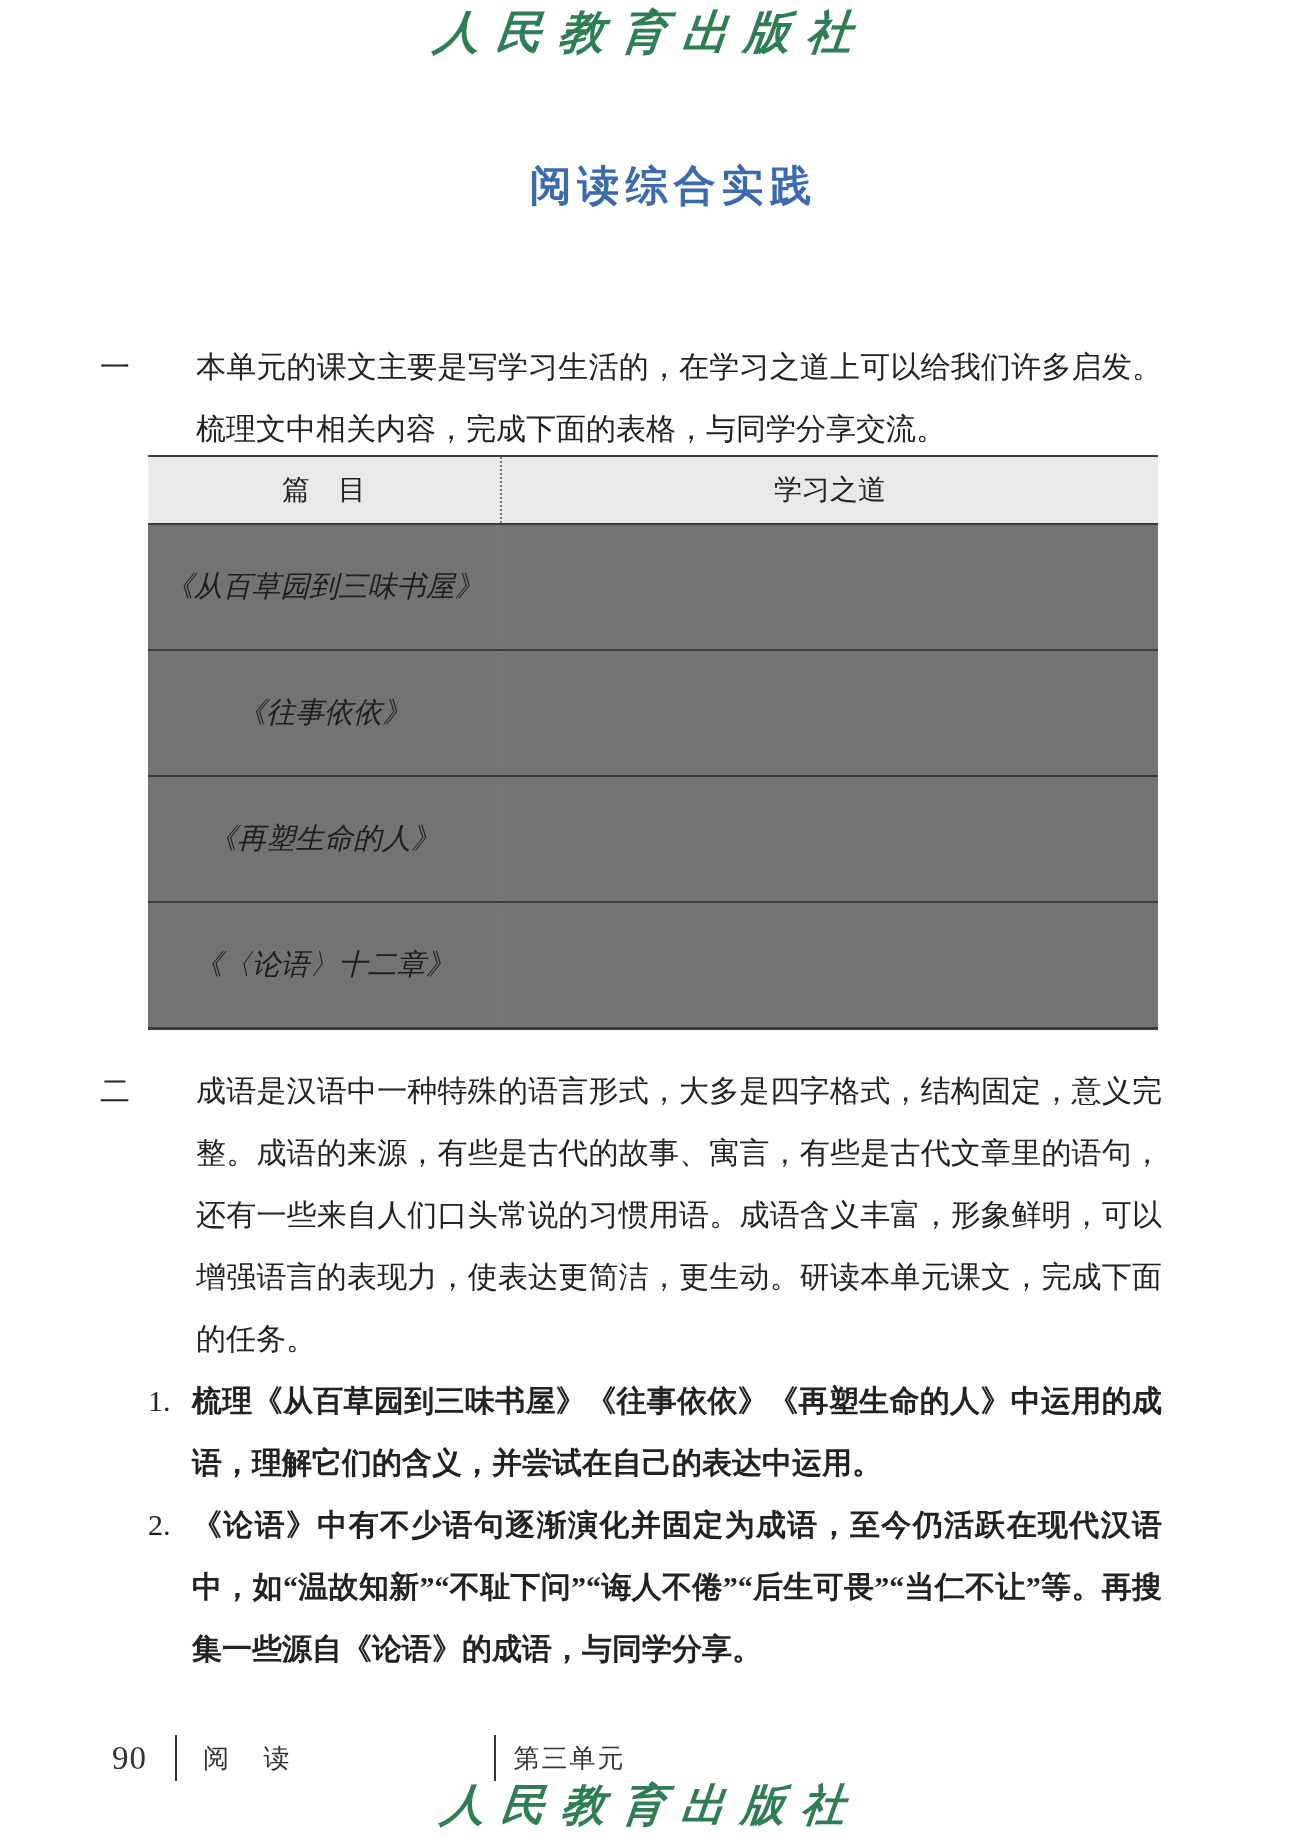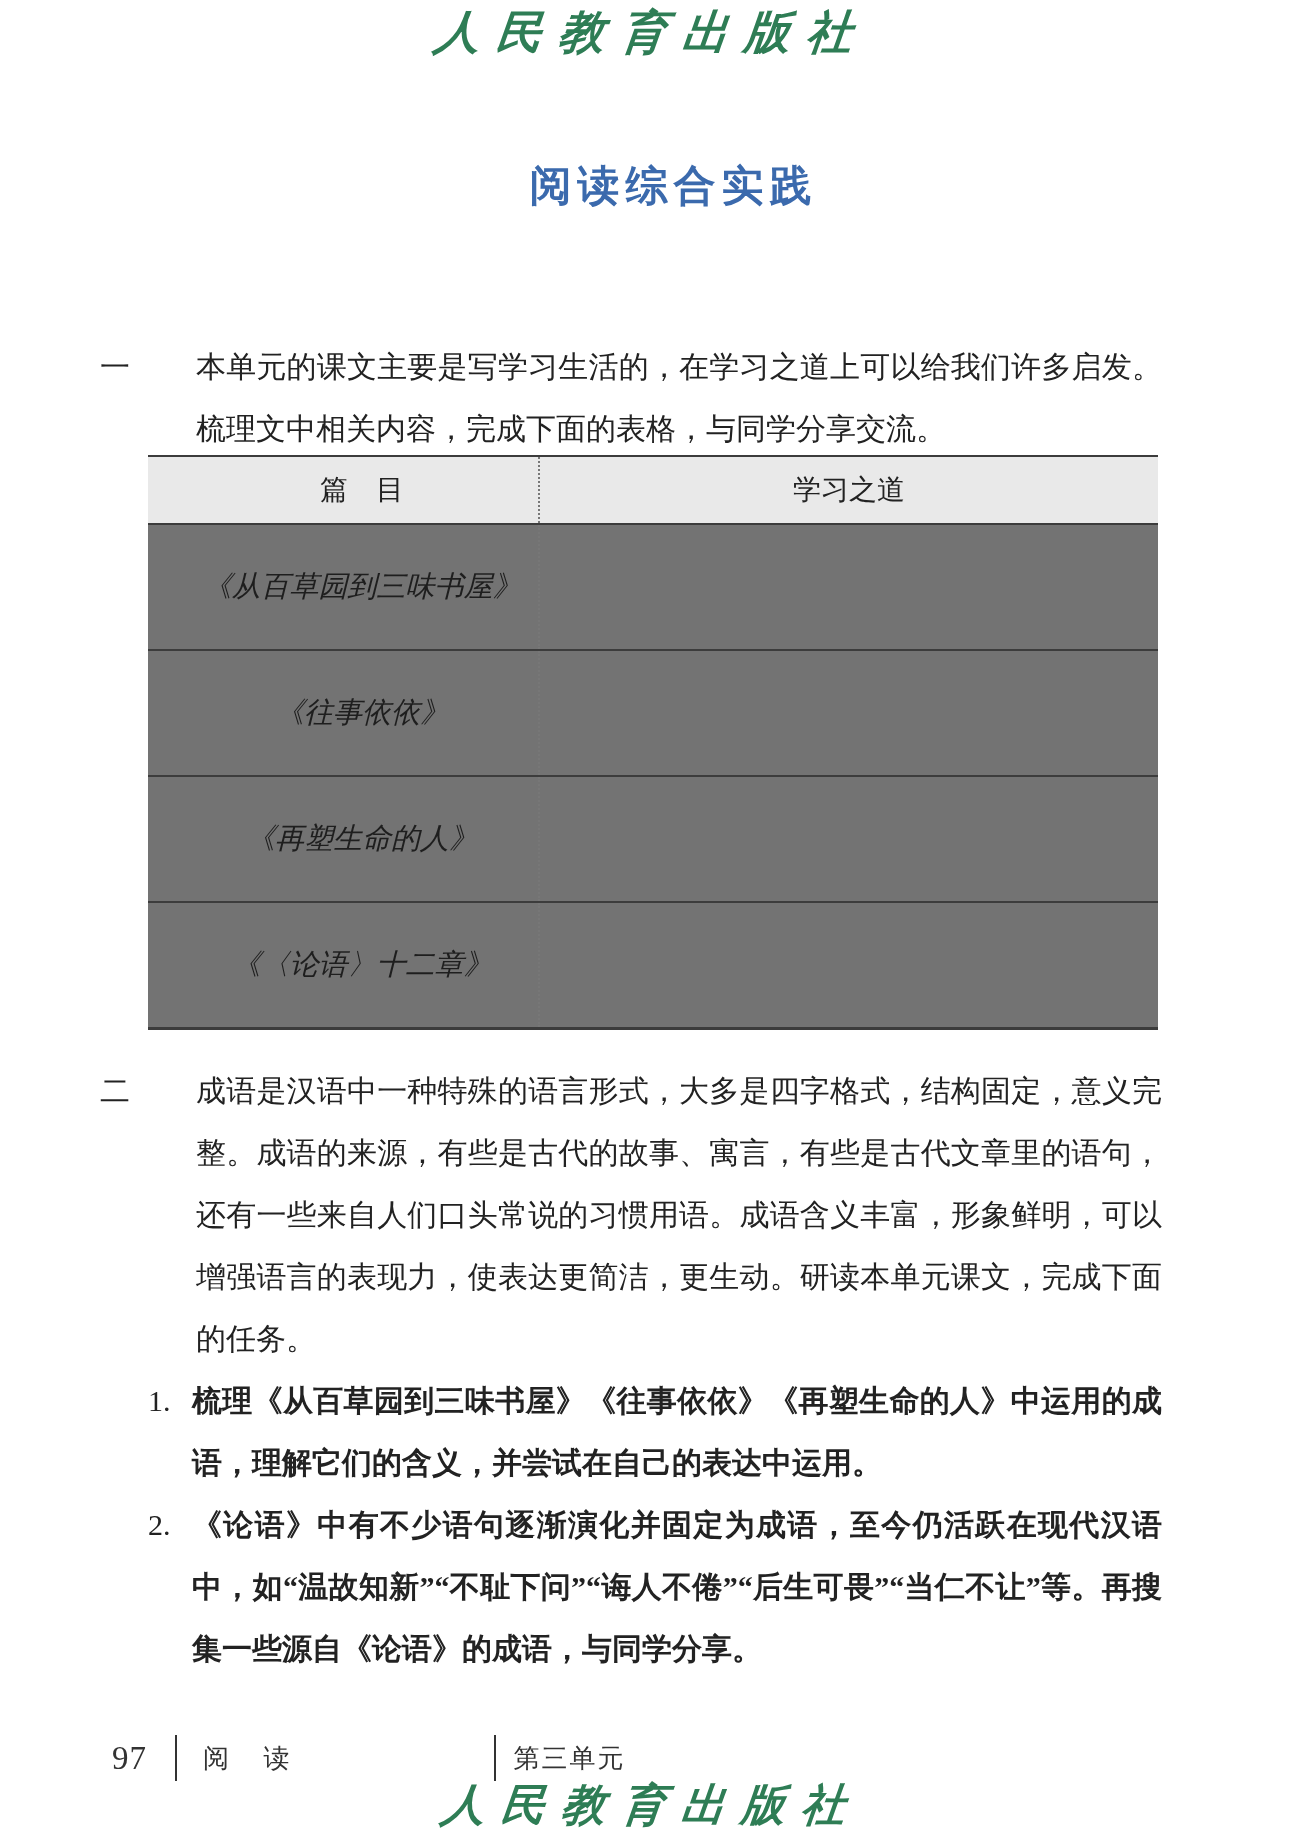--- a/index.html
+++ b/index.html
@@ -65,21 +65,21 @@
     font-size:28px;
   }
   .t-row {
     display:flex; height:124px;
     background:#737373;
     border-bottom:2px solid #3c3c3c;
   }
   .t-row:last-child { border-bottom:none; }
   .cell-1 {
     width:352px; flex:none;
-    display:flex; align-items:center; justify-content:center;padding-left:38px;
+    display:flex; align-items:center; justify-content:center;
   }
   .cell-2 {
     flex:1;
     border-left:2px dotted #777777;
   }
   .row-title {
     font-style:italic;
     font-size:29px;
     color:#1e1e1e;
   }
@@ -156,21 +156,21 @@
         <div class="item-text">梳理《从百草园到三味书屋》《往事依依》《再塑生命的人》中运用的成语，理解它们的含义，并尝试在自己的表达中运用。</div>
       </div>
       <div class="item">
         <span class="item-number">2.</span>
         <div class="item-text">《论语》中有不少语句逐渐演化并固定为成语，至今仍活跃在现代汉语中，如“温故知新”“不耻下问”“诲人不倦”“后生可畏”“当仁不让”等。再搜集一些源自《论语》的成语，与同学分享。</div>
       </div>
     </div>
   </div>
 
   <div class="footer">
-    <span class="pageno">97</span>
+    <span class="pageno">90</span>
     <span class="vbar bar1"></span>
     <span class="sec-label">阅 读</span>
     <span class="vbar bar2"></span>
     <span class="unit-label">第三单元</span>
   </div>
 
   <div class="logo logo-bottom">
     <span>人民教育出版社</span>
   </div>
 

